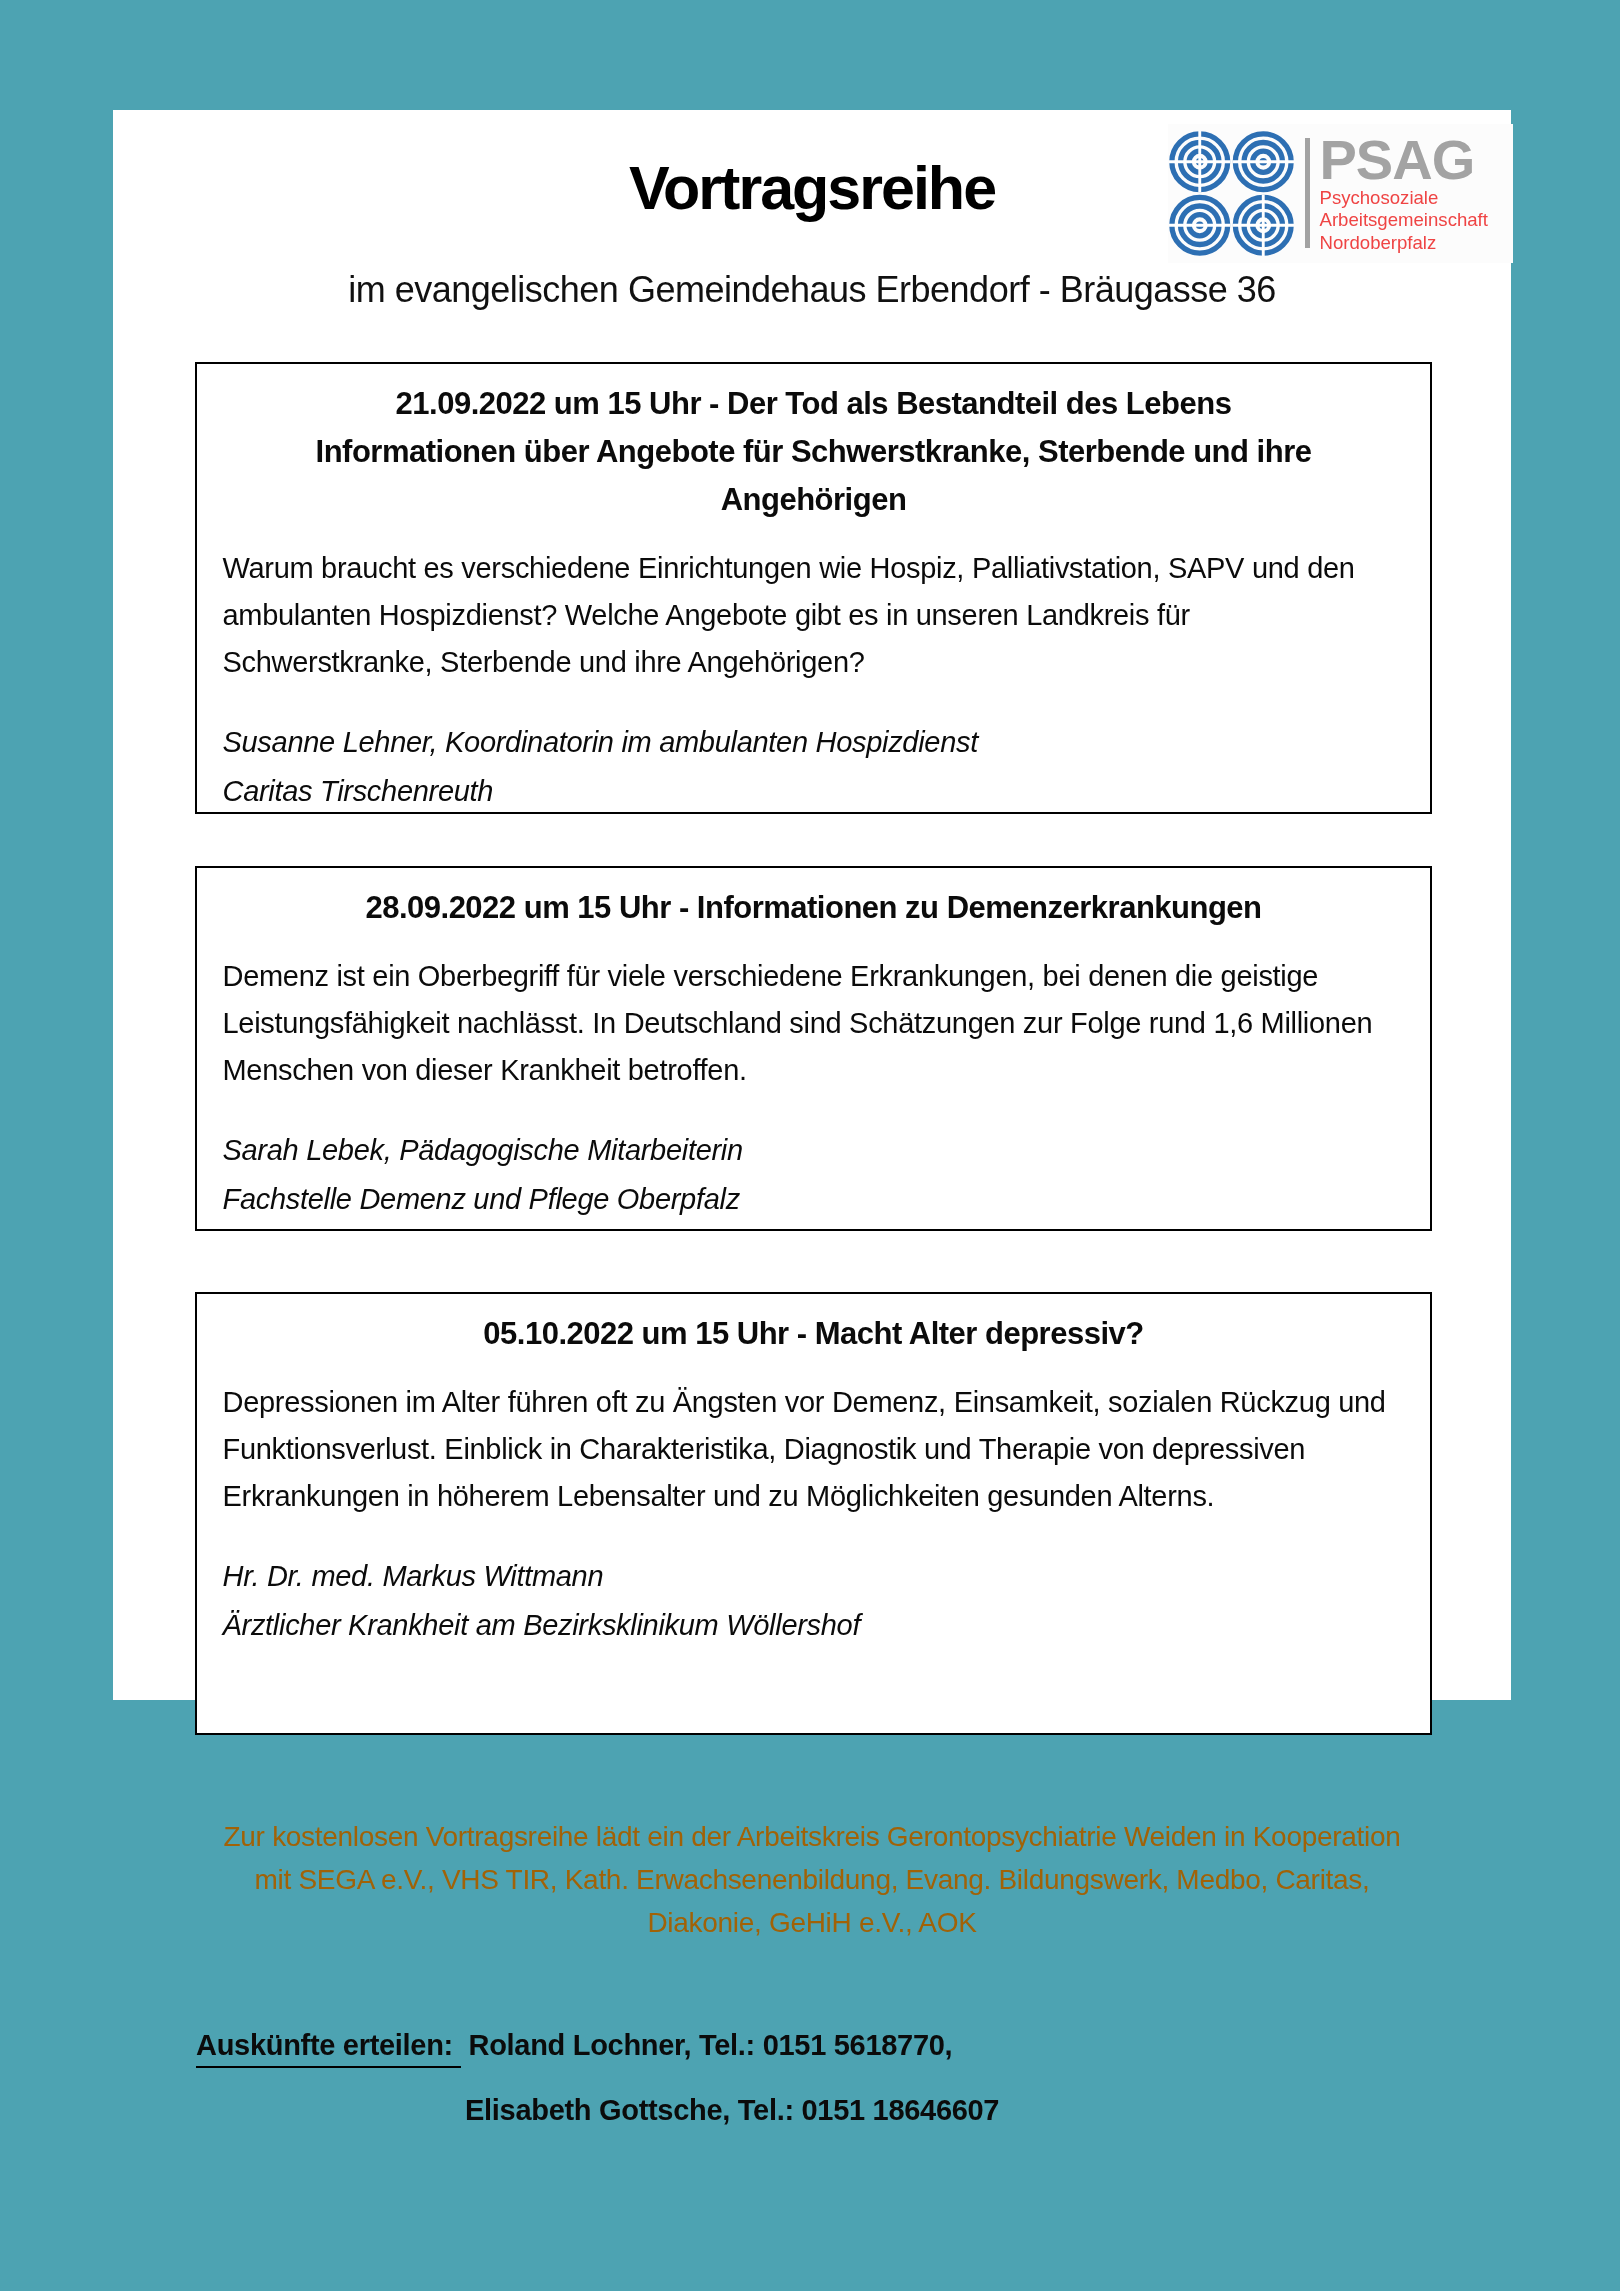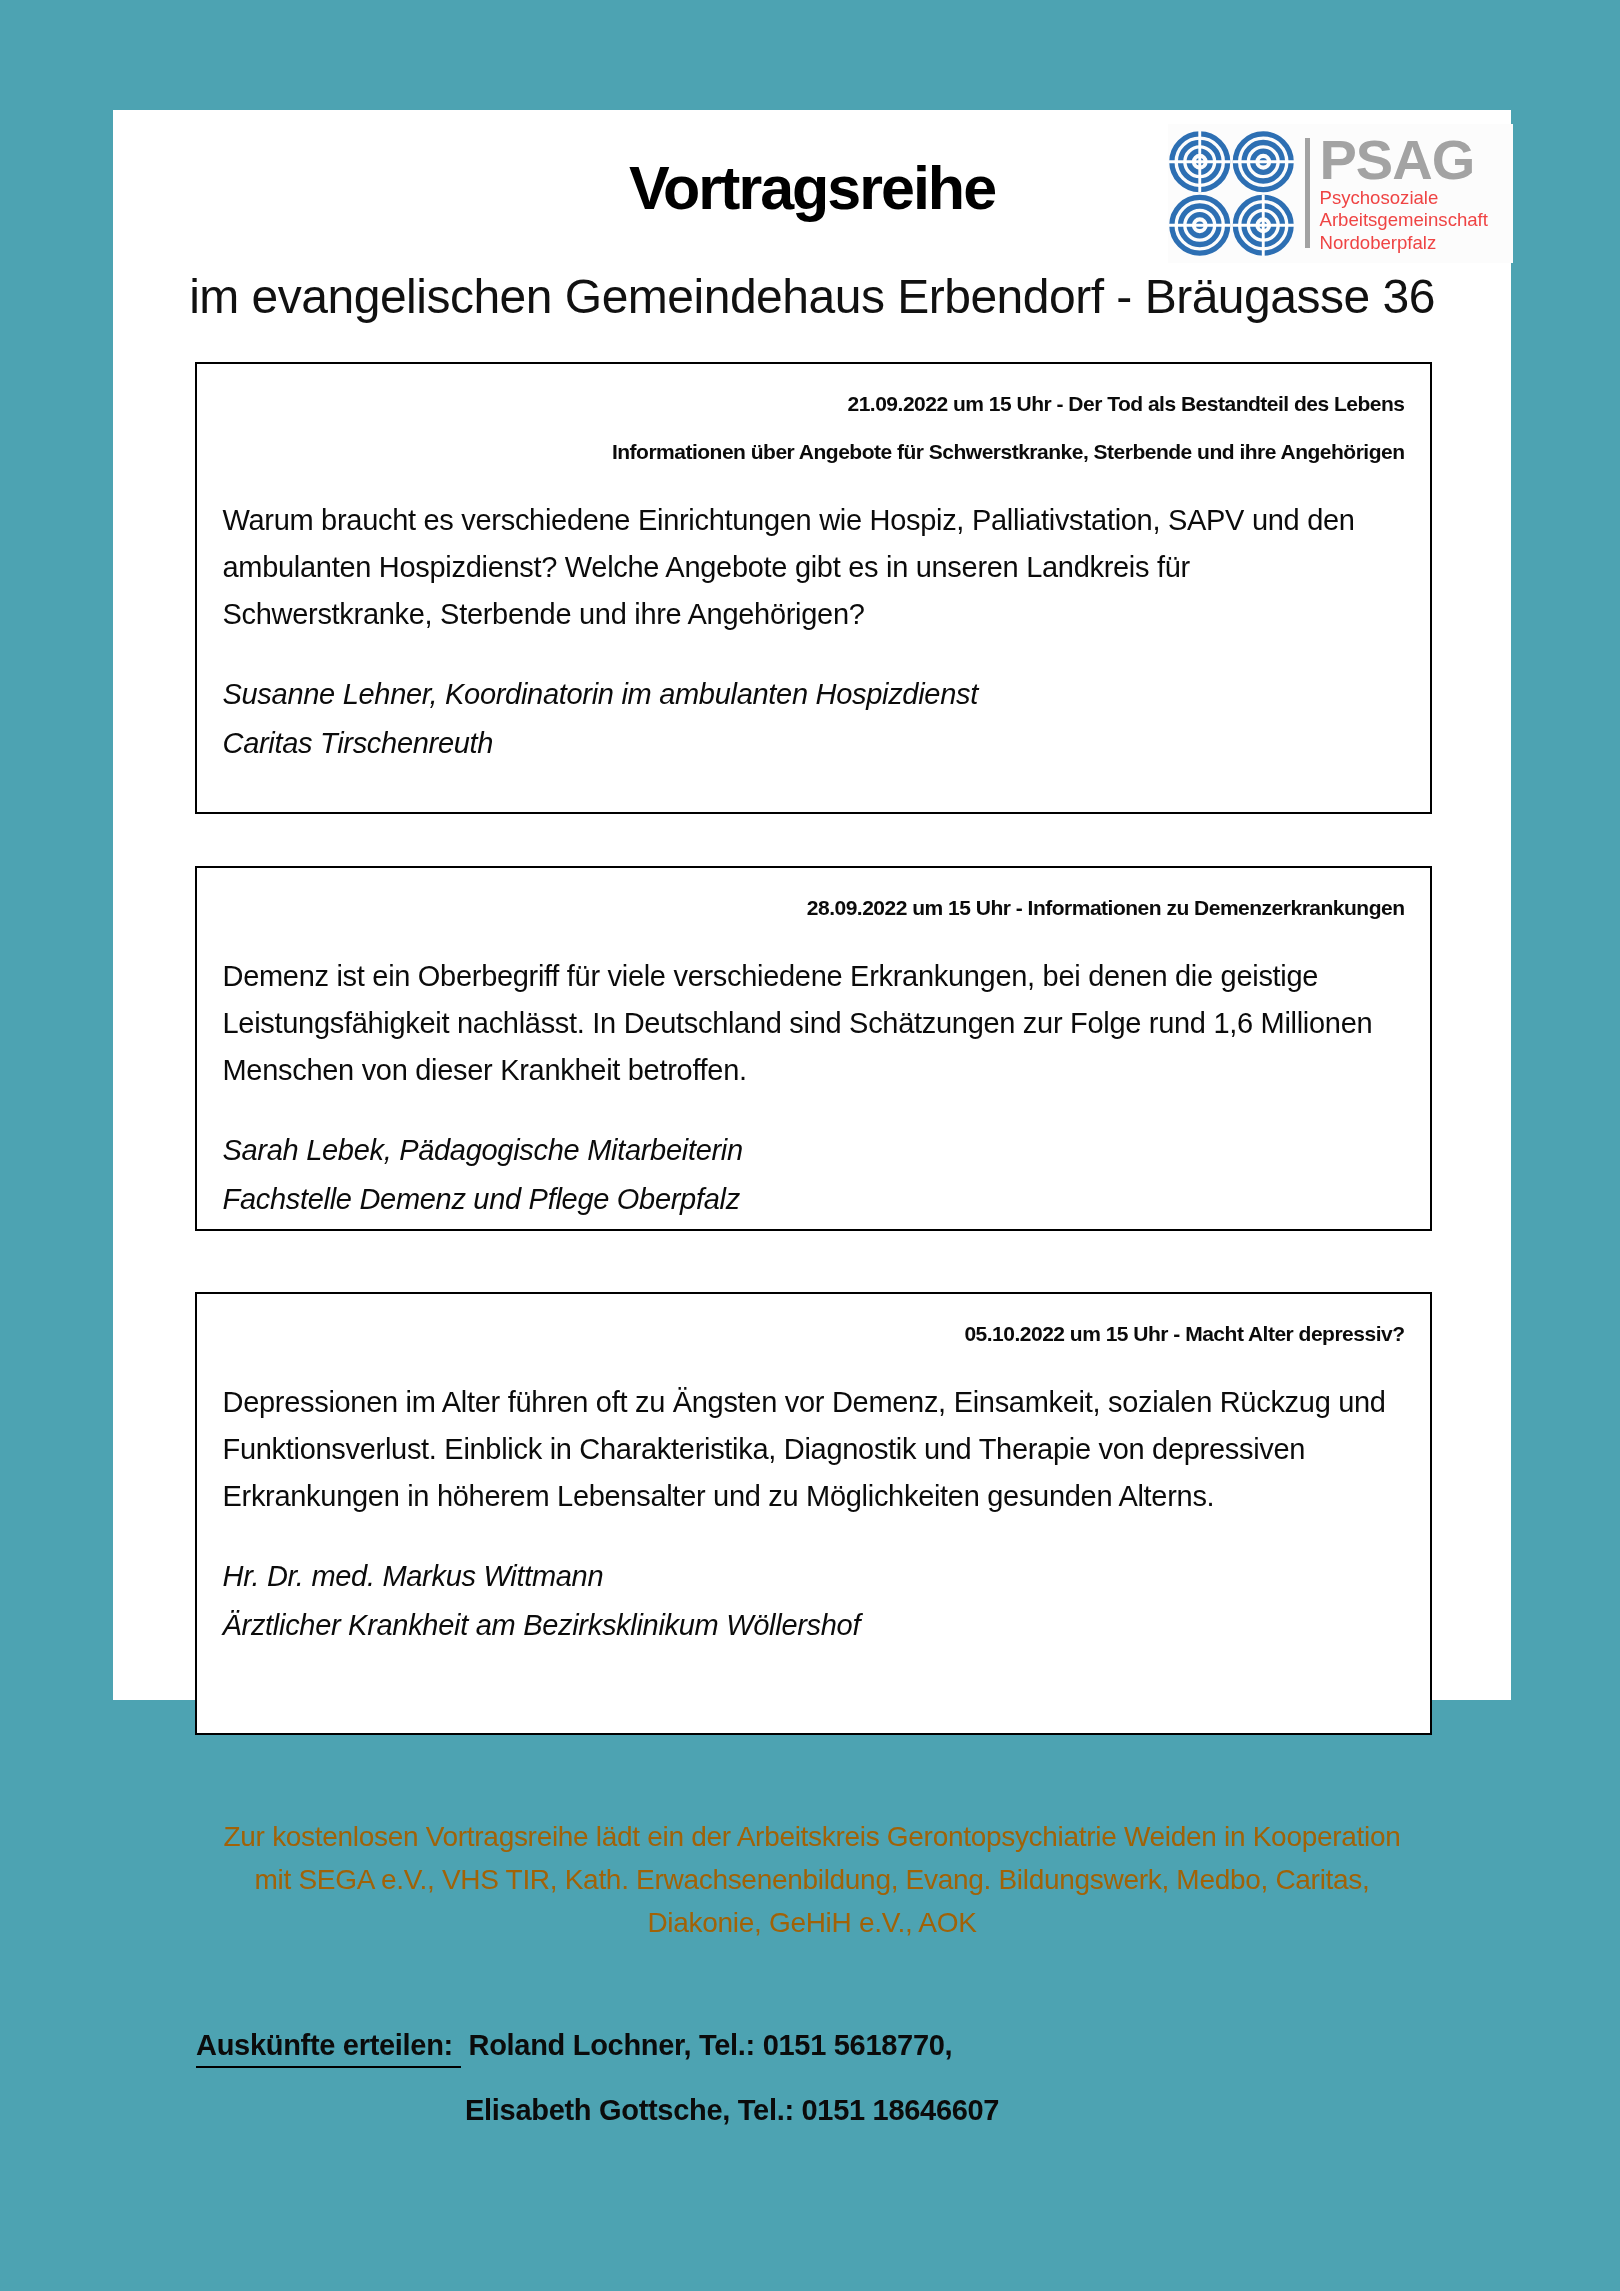--- a/index.html
+++ b/index.html
@@ -22,21 +22,21 @@
     text-align: center;
     font-size: 61px;
     font-weight: bold;
     letter-spacing: -2px;
     color: #000;
   }
   .page-subtitle {
     position: absolute;
     top: 159px; left: 0; width: 100%;
     text-align: center;
-    font-size: 48px;
+    font-size: 36px;
     letter-spacing: -0.5px;
     color: #111;
   }
   .logo {
     position: absolute;
     left: 1055px; top: 13.7px;
     width: 345px; height: 139px;
     background: #fcfcfc;
     display: flex;
     align-items: center;
@@ -59,23 +59,23 @@
     position: absolute;
     left: 82px; width: 1237px;
     border: 2.9px solid #000;
     background: #fff;
     padding: 15.7px 25.5px 0 25.5px;
   }
   #event1 { top: 252px; height: 452px; }
   #event2 { top: 756px; height: 365px; }
   #event3 { top: 1182px; height: 443px; }
   .event-title {
-    text-align: right;
-    font-weight: bold;
-    font-size: 21px;
+    text-align: center;
+    font-weight: bold;
+    font-size: 31px;
     line-height: 48px;
     letter-spacing: -0.5px;
   }
   .event-title span { display: block; }
   .event-title span:empty { display: none; }
   .event-desc {
     margin-top: 21.6px;
     font-size: 29px;
     line-height: 47px;
     letter-spacing: -0.3px;

